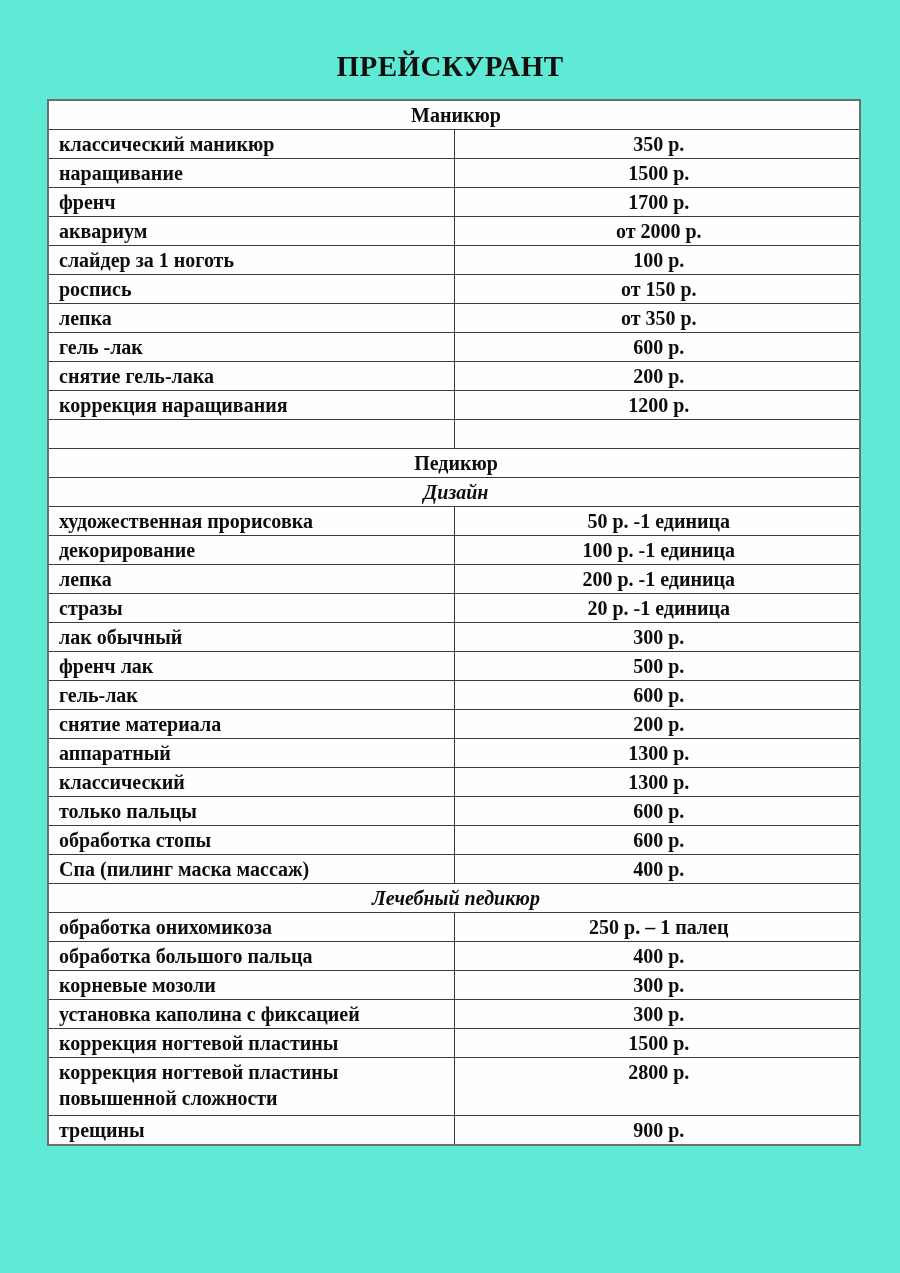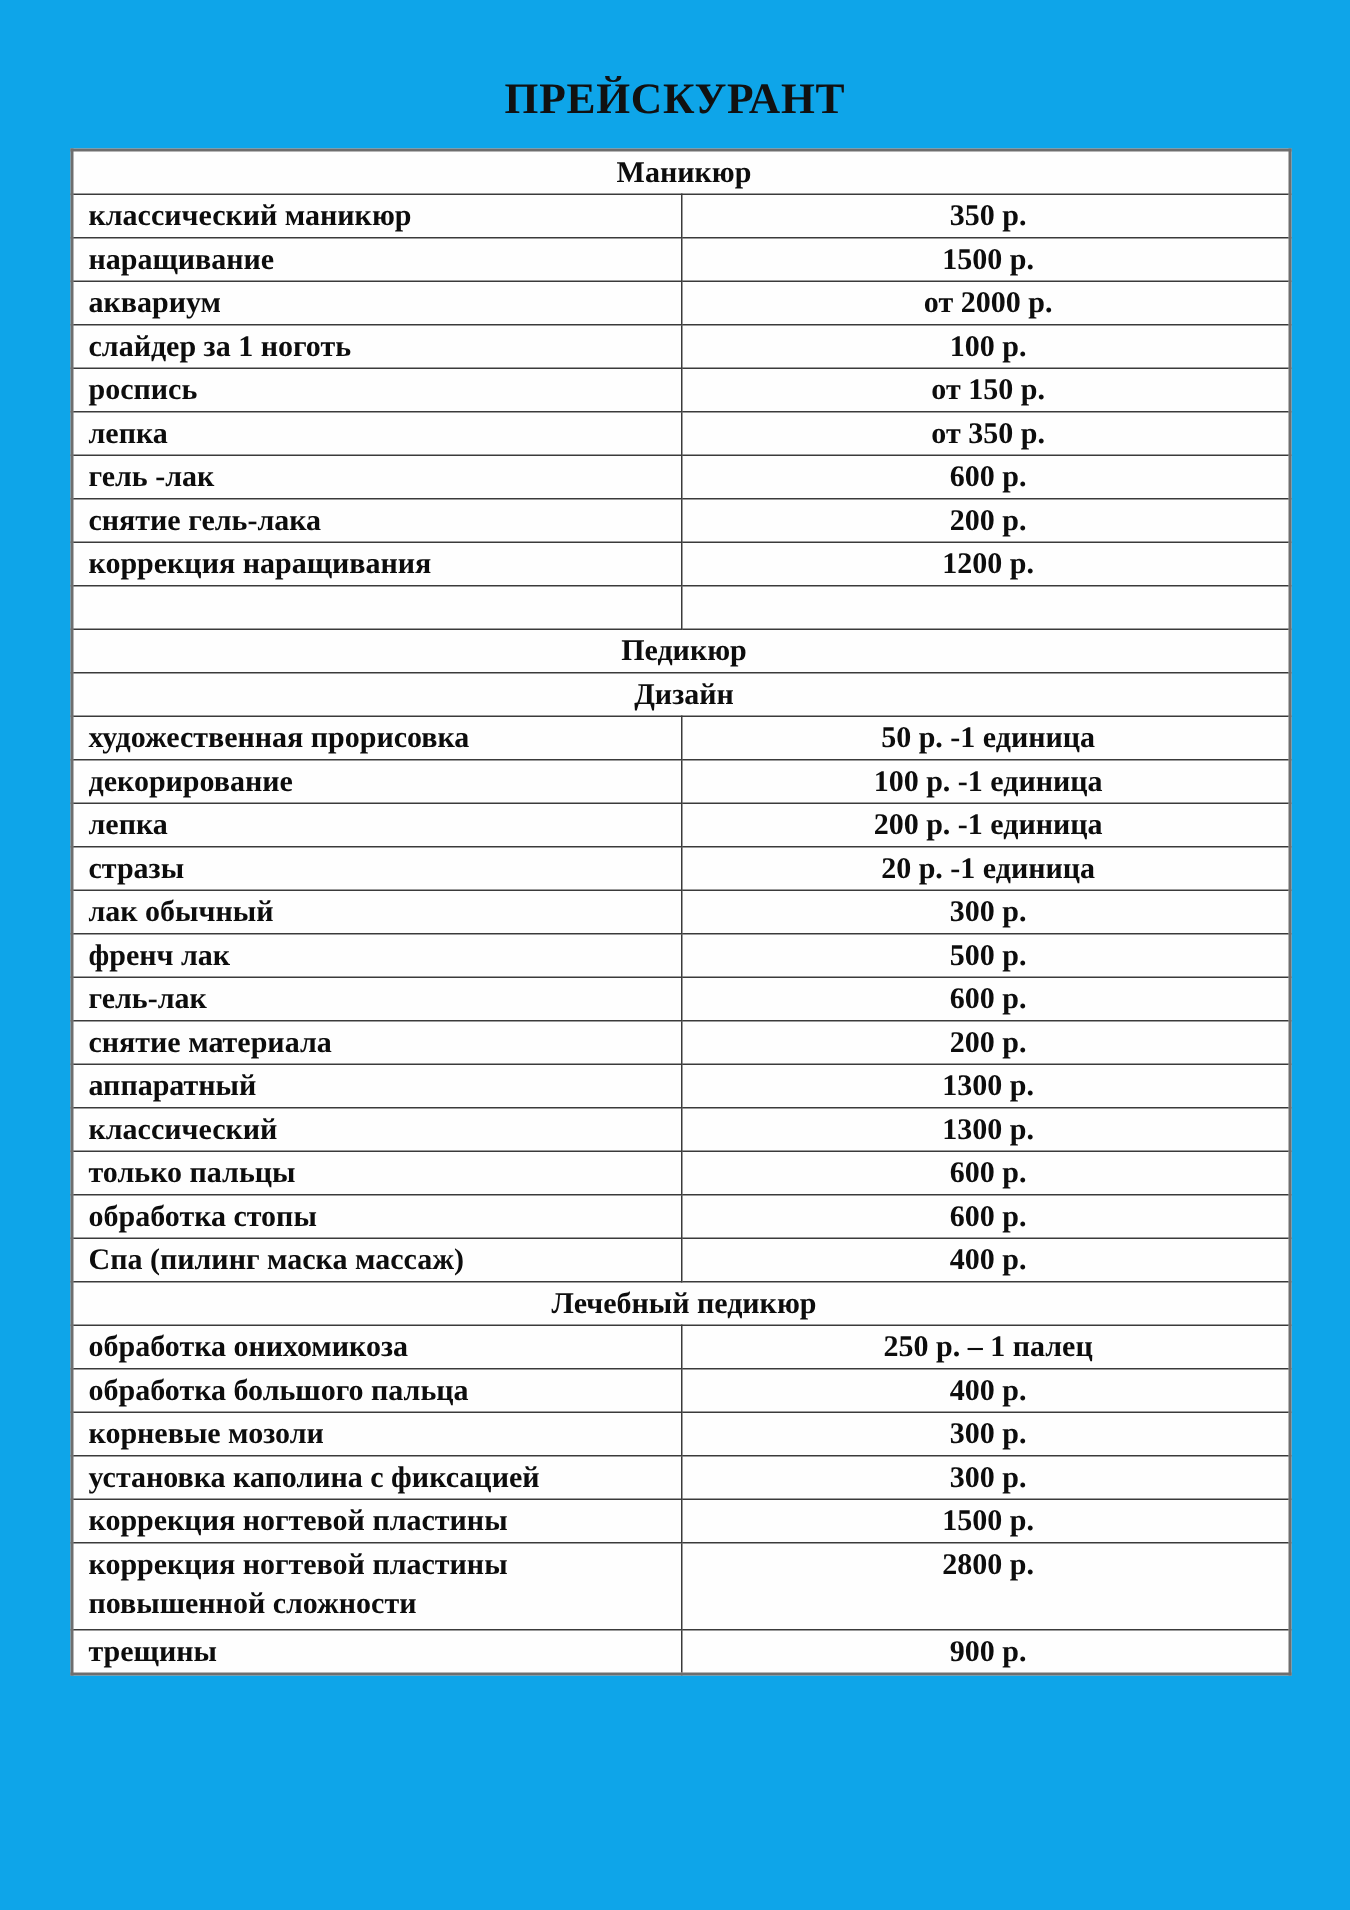--- a/index.html
+++ b/index.html
@@ -10,21 +10,21 @@
   body {
     width: 900px;
     height: 1273px;
     position: relative;
     font-family: "Liberation Serif", "DejaVu Serif", serif;
     color: #0d0d0d;
   }
   .page {
     width: 900px;
     height: 1273px;
-    background: #0ea5e9;
+    background: #5eead4;
     overflow: hidden;
   }
   .doc-title {
     margin: 0;
     padding-top: 50px;
     text-align: center;
     font-size: 29px;
     font-weight: bold;
     letter-spacing: 0.5px;
     color: #111;
@@ -49,20 +49,21 @@
     padding: 1px 6px 0 10px;
     overflow: hidden;
     white-space: normal;
   }
   td.section-cell {
     text-align: center;
     padding-left: 6px;
     margin-top: 27px;
   }
   td.section-cell.italic {
+    font-style: italic;
   }
   td.price-cell {
     padding-left: 9px;
     text-align: center;
   }
   tr.tall td {
     height: 56px;
   }
   tr.empty-row td {
     height: 27px;
@@ -85,20 +86,24 @@
         </tr>
         <tr>
           <td class="name-cell">классический маникюр</td>
           <td class="price-cell">350 р.</td>
         </tr>
         <tr>
           <td class="name-cell">наращивание</td>
           <td class="price-cell">1500 р.</td>
         </tr>
         <tr>
+          <td class="name-cell">френч</td>
+          <td class="price-cell">1700 р.</td>
+        </tr>
+        <tr>
           <td class="name-cell">аквариум</td>
           <td class="price-cell">от 2000 р.</td>
         </tr>
         <tr>
           <td class="name-cell">слайдер за 1 ноготь</td>
           <td class="price-cell">100 р.</td>
         </tr>
         <tr>
           <td class="name-cell">роспись</td>
           <td class="price-cell">от 150 р.</td>

